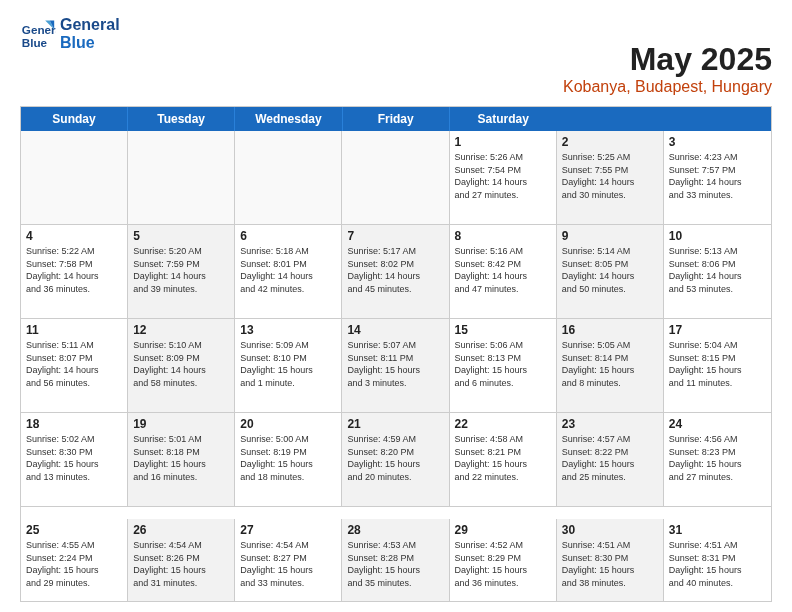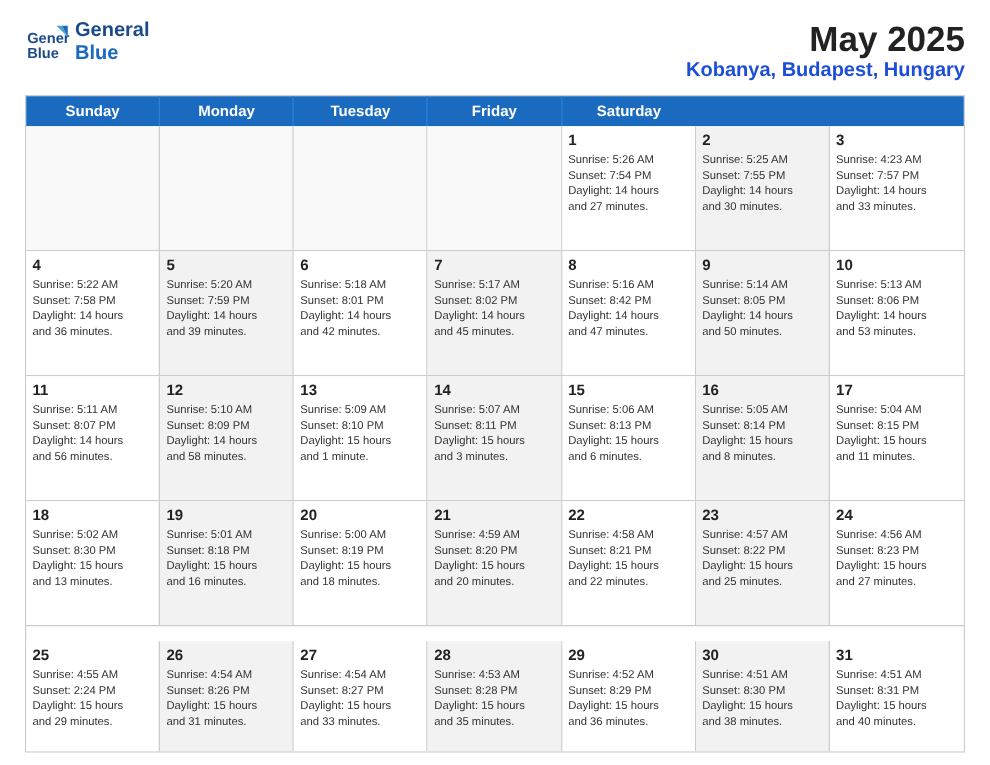--- a/index.html
+++ b/index.html
@@ -29,28 +29,29 @@
     }
     .logo-icon {
       width: 36px;
       height: 36px;
       margin-right: 4px;
     }
     .title-block {
       text-align: right;
     }
     .title-block h1 {
-      font-size: 28px;
+      font-size: 32px;
       font-weight: bold;
       color: #222;
+      margin-top: 25px;
     }
     .title-block h2 {
       font-size: 16px;
-      font-weight: bold;
-      color: #1d4ed8;
+      font-weight: normal;
+      color: #c2410c;
     }
     .calendar {
       flex: 1;
       display: flex;
       flex-direction: column;
       border: 1px solid #ccc;
     }
     .cal-header {
       display: grid;
       grid-template-columns: repeat(7, 1fr);
@@ -120,22 +121,22 @@
     </div>
     <div class="title-block">
       <h1>May 2025</h1>
       <h2>Kobanya, Budapest, Hungary</h2>
     </div>
   </div>
 
   <div class="calendar">
     <div class="cal-header">
     <div class="cal-header-cell">Sunday</div>
-        <div class="cal-header-cell">Monday</div>
         <div class="cal-header-cell">Tuesday</div>
+        <div class="cal-header-cell">Wednesday</div>
         <div class="cal-header-cell">Friday</div>
         <div class="cal-header-cell">Saturday</div>
       </div>
     <div class="cal-body">
     <div class="cal-week">
           <div class="cal-cell empty"></div>
           <div class="cal-cell empty"></div>
           <div class="cal-cell empty"></div>
           <div class="cal-cell empty"></div>
           <div class="cal-cell">

